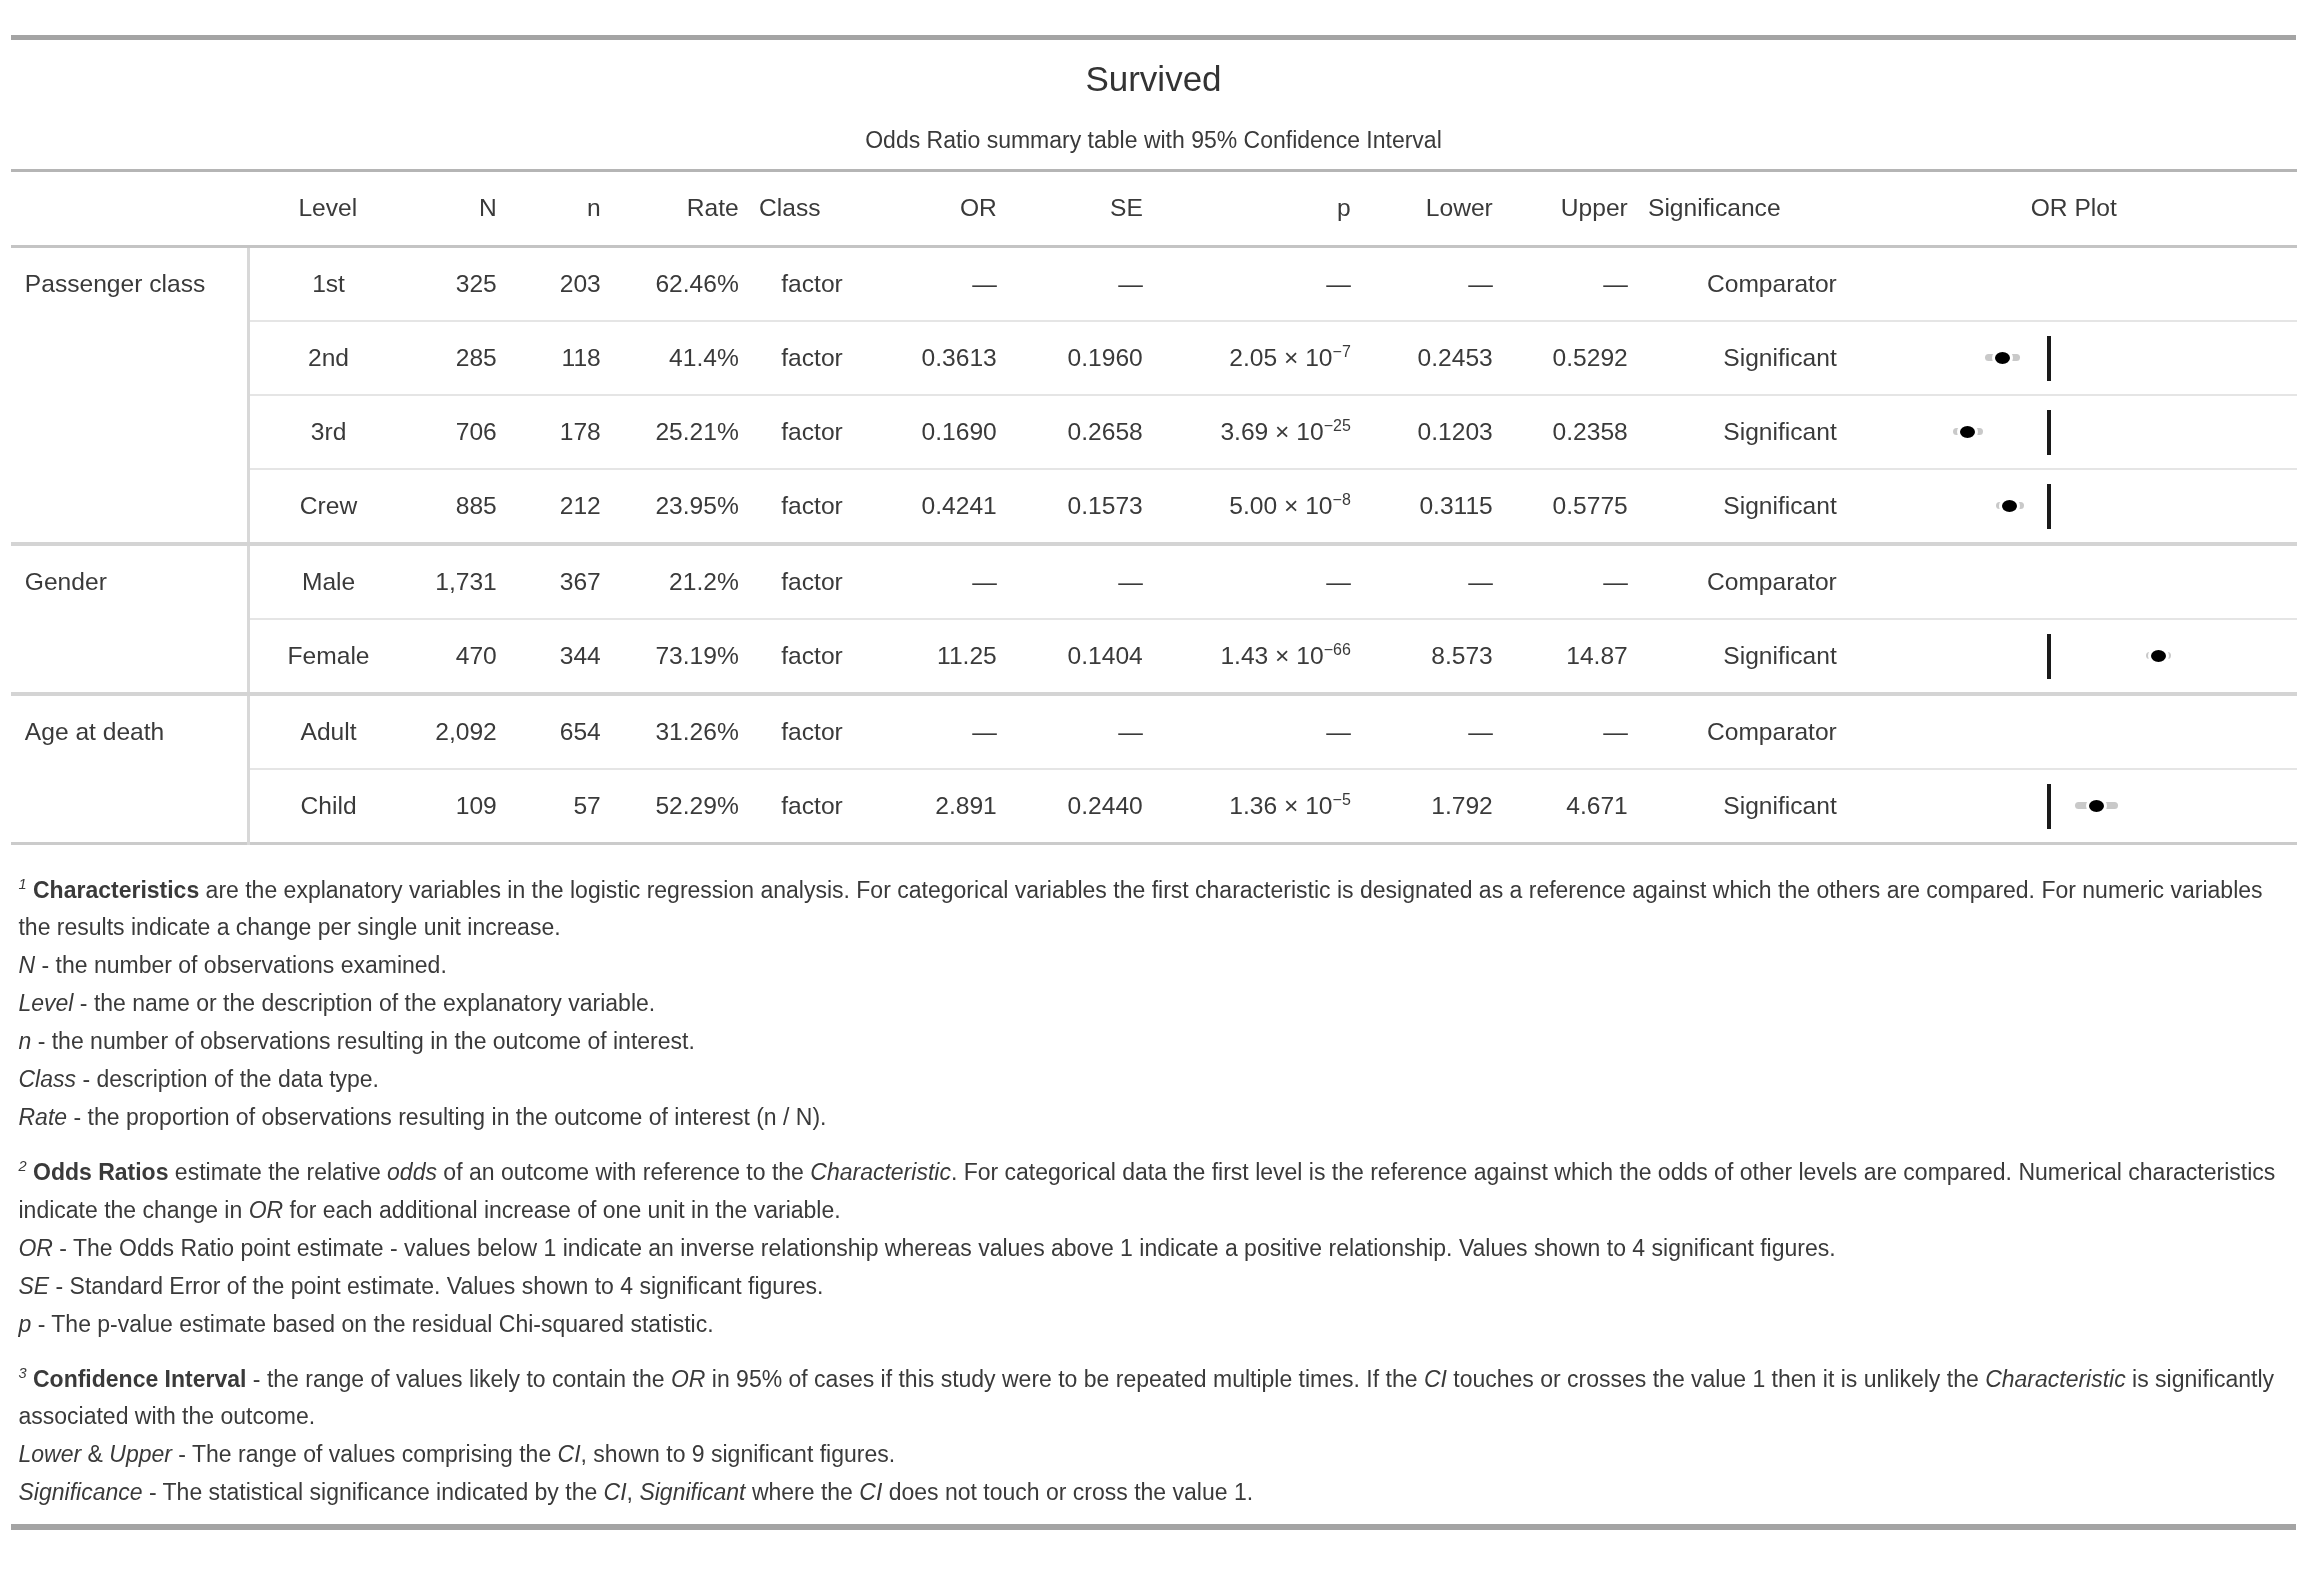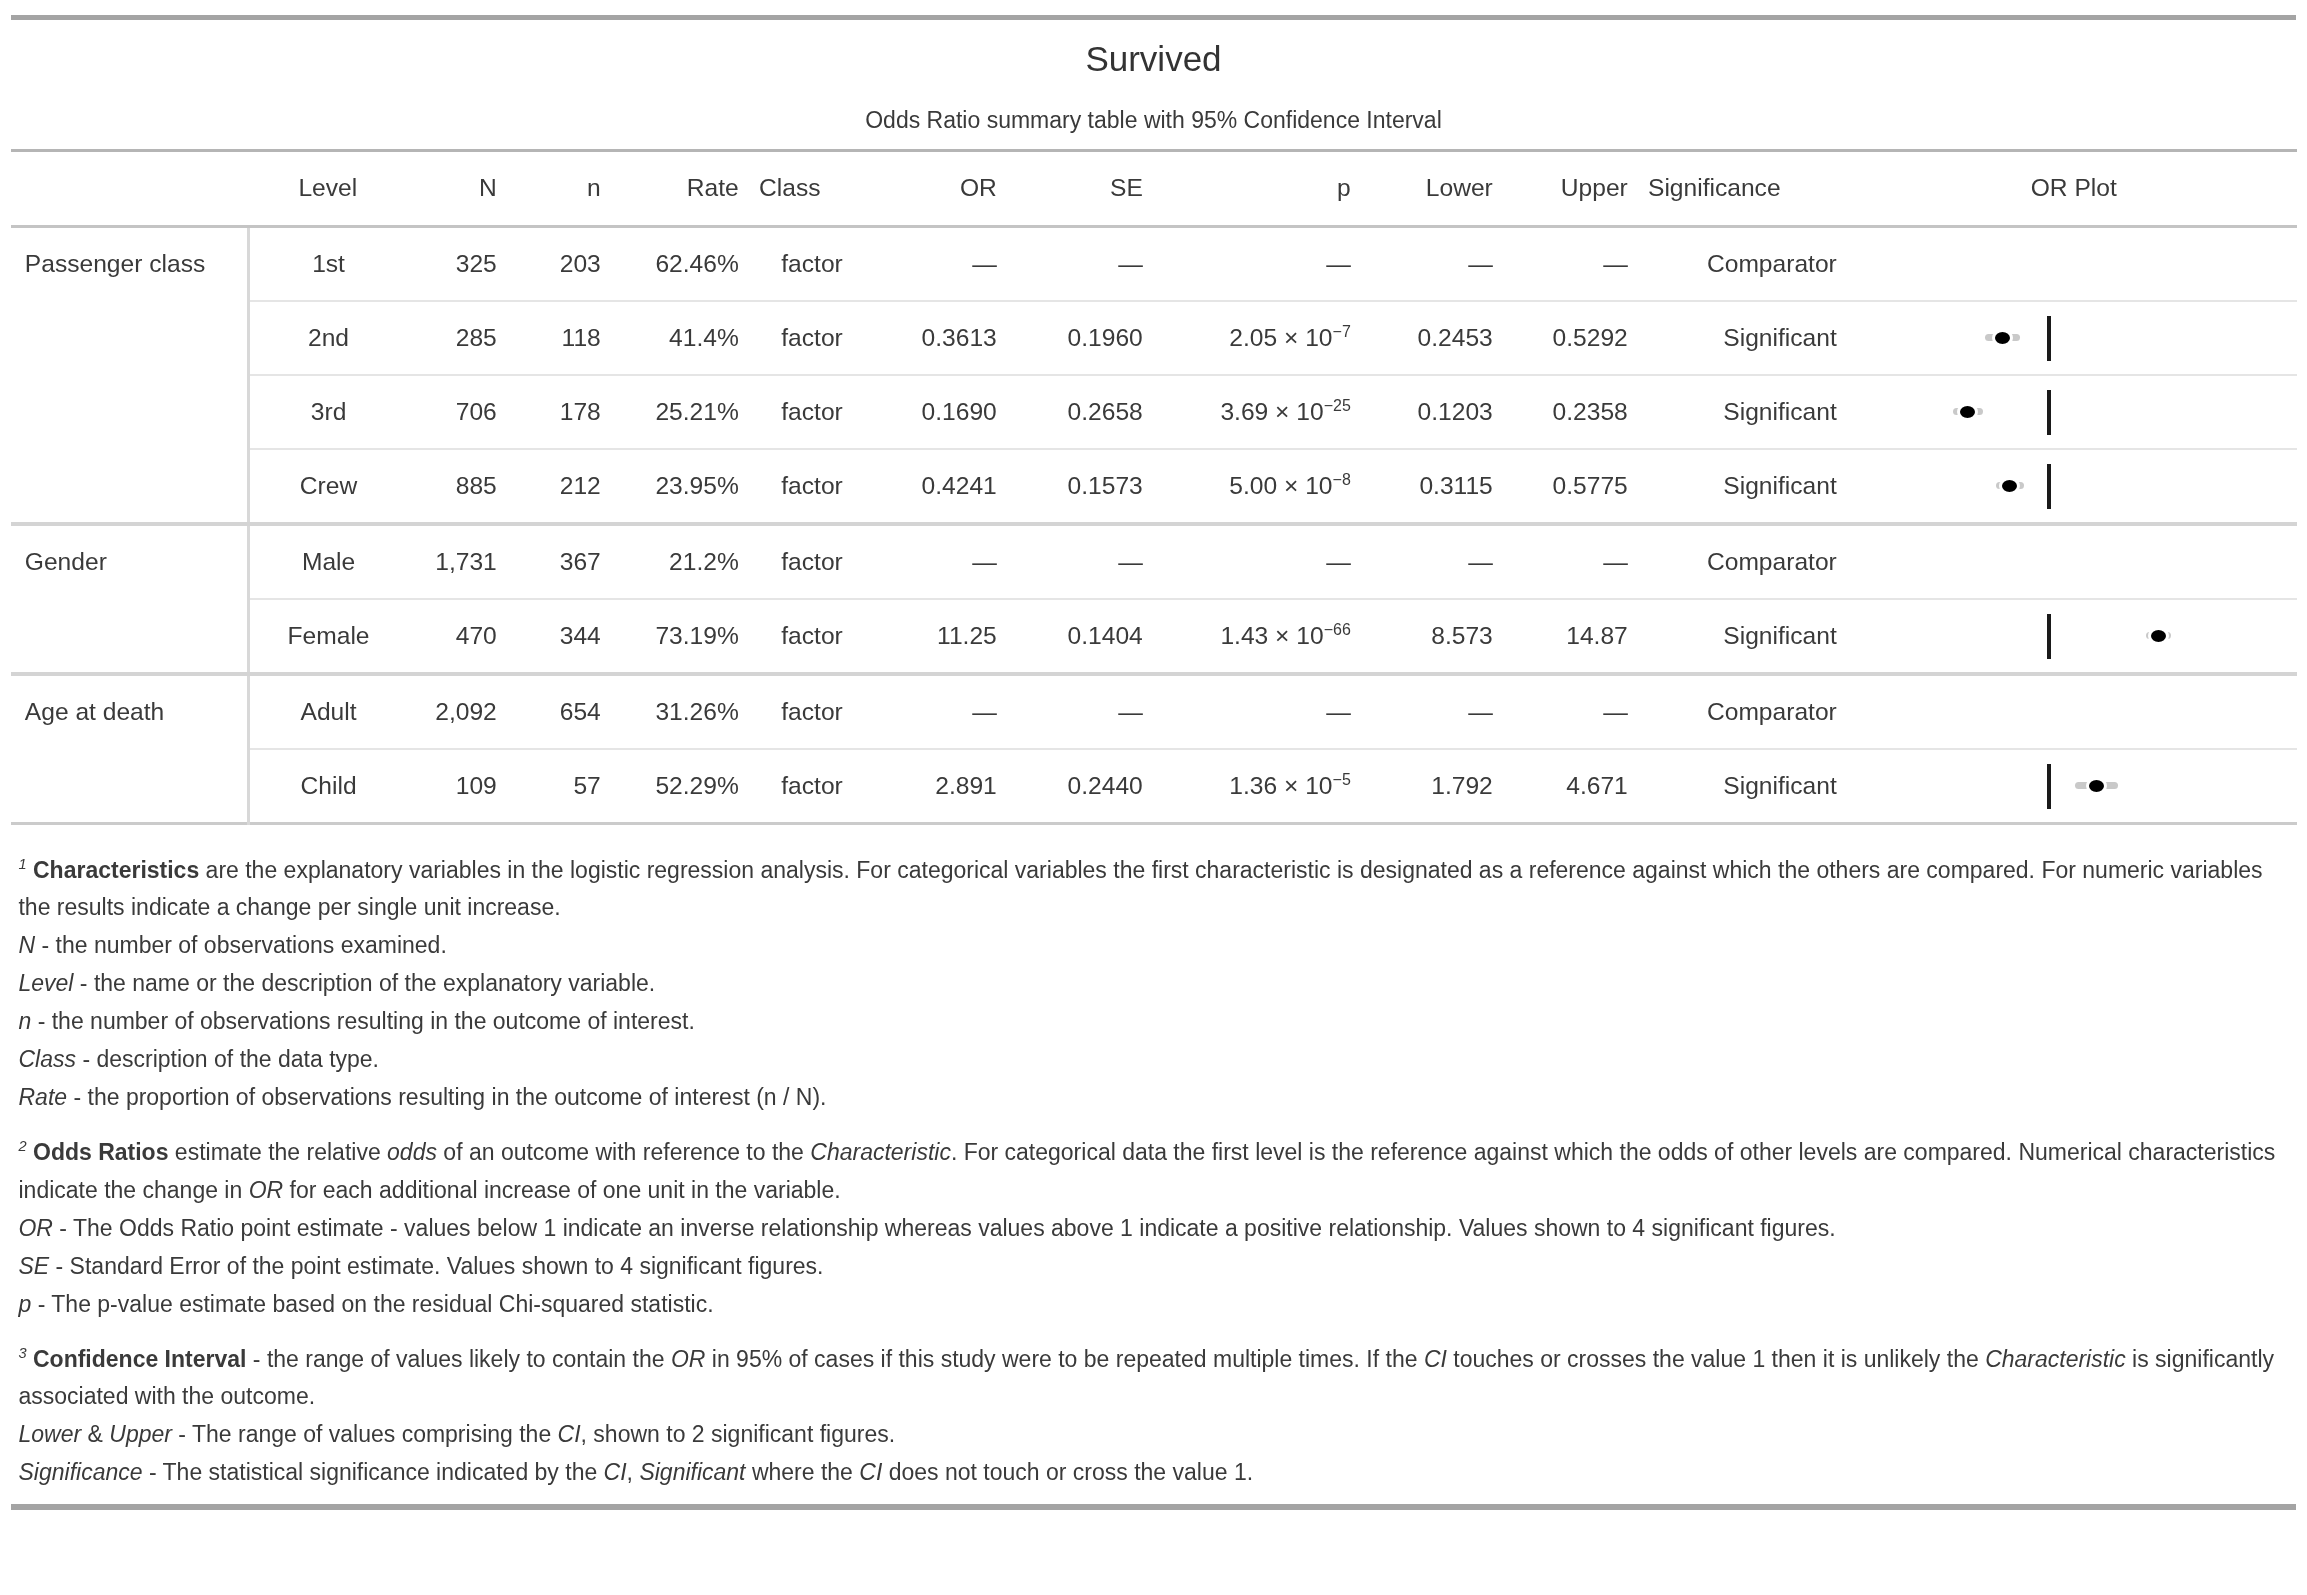--- a/index.html
+++ b/index.html
@@ -1,19 +1,19 @@
 <!DOCTYPE html>
 <html style="font-size:12.3px"><head>
 <meta charset="utf-8">
 <style>
   html,body { margin:0; padding:0; background:#fff; }
   .page {
     position:relative; width:2307px; height:1596px; overflow:hidden;
     background:#fff; font-family:"Liberation Sans", sans-serif; color:#3a3a3a;
-    box-sizing:border-box; padding-top:15px;
+    box-sizing:border-box; padding-top:35px;
   }
   .rule { height:5.4px; background:#a4a4a4; margin:0 10.8px; }
   .title { text-align:center; font-size:35px; line-height:43px; margin-top:17px; color:#333; }
   .subtitle { text-align:center; font-size:23px; line-height:31px; margin-top:25px; margin-bottom:12.3px; }
 
   table.or-table {
     border-collapse:collapse; table-layout:fixed; width:2285px; margin:0 10.8px;
     border-top:3.8px solid #b5b5b5; border-bottom:3.8px solid #cbcbcb;
   }
   .or-table th { font-weight:normal; color:#3a3a3a; }
@@ -259,20 +259,20 @@
         <div><span style="font-style: italic;">Rate</span><span> - the proportion of observations resulting in the outcome of interest (n / N).</span></div>
       </div>
     <div class="fn">
         <div><sup style="font-style: italic;">2</sup><span> </span><span style="font-weight: bold;">Odds Ratios</span><span> estimate the relative </span><span style="font-style: italic;">odds</span><span> of an outcome with reference to the </span><span style="font-style: italic;">Characteristic</span><span>. For categorical data the first level is the reference against which the odds of other levels are compared. Numerical characteristics indicate the change in </span><span style="font-style: italic;">OR</span><span> for each additional increase of one unit in the variable.</span></div>
         <div><span style="font-style: italic;">OR</span><span> - The Odds Ratio point estimate - values below 1 indicate an inverse relationship whereas values above 1 indicate a positive relationship. Values shown to 4 significant figures.</span></div>
         <div><span style="font-style: italic;">SE</span><span> - Standard Error of the point estimate. Values shown to 4 significant figures.</span></div>
         <div><span style="font-style: italic;">p</span><span> - The p-value estimate based on the residual Chi-squared statistic.</span></div>
       </div>
     <div class="fn">
         <div><sup style="font-style: italic;">3</sup><span> </span><span style="font-weight: bold;">Confidence Interval</span><span> - the range of values likely to contain the </span><span style="font-style: italic;">OR</span><span> in 95% of cases if this study were to be repeated multiple times. If the </span><span style="font-style: italic;">CI</span><span> touches or crosses the value 1 then it is unlikely the </span><span style="font-style: italic;">Characteristic</span><span> is significantly associated with the outcome.</span></div>
-        <div><span style="font-style: italic;">Lower</span><span> &amp; </span><span style="font-style: italic;">Upper</span><span> - The range of values comprising the </span><span style="font-style: italic;">CI</span><span>, shown to 2 significant figures.</span></div>
+        <div><span style="font-style: italic;">Lower</span><span> &amp; </span><span style="font-style: italic;">Upper</span><span> - The range of values comprising the </span><span style="font-style: italic;">CI</span><span>, shown to 9 significant figures.</span></div>
         <div><span style="font-style: italic;">Significance</span><span> - The statistical significance indicated by the </span><span style="font-style: italic;">CI</span><span>, </span><span style="font-style: italic;">Significant</span><span> where the </span><span style="font-style: italic;">CI</span><span> does not touch or cross the value 1.</span></div>
       </div>
   </div>
 
   <div class="rule rule-bottom"></div>
 </div>
 
 
 </body></html>

